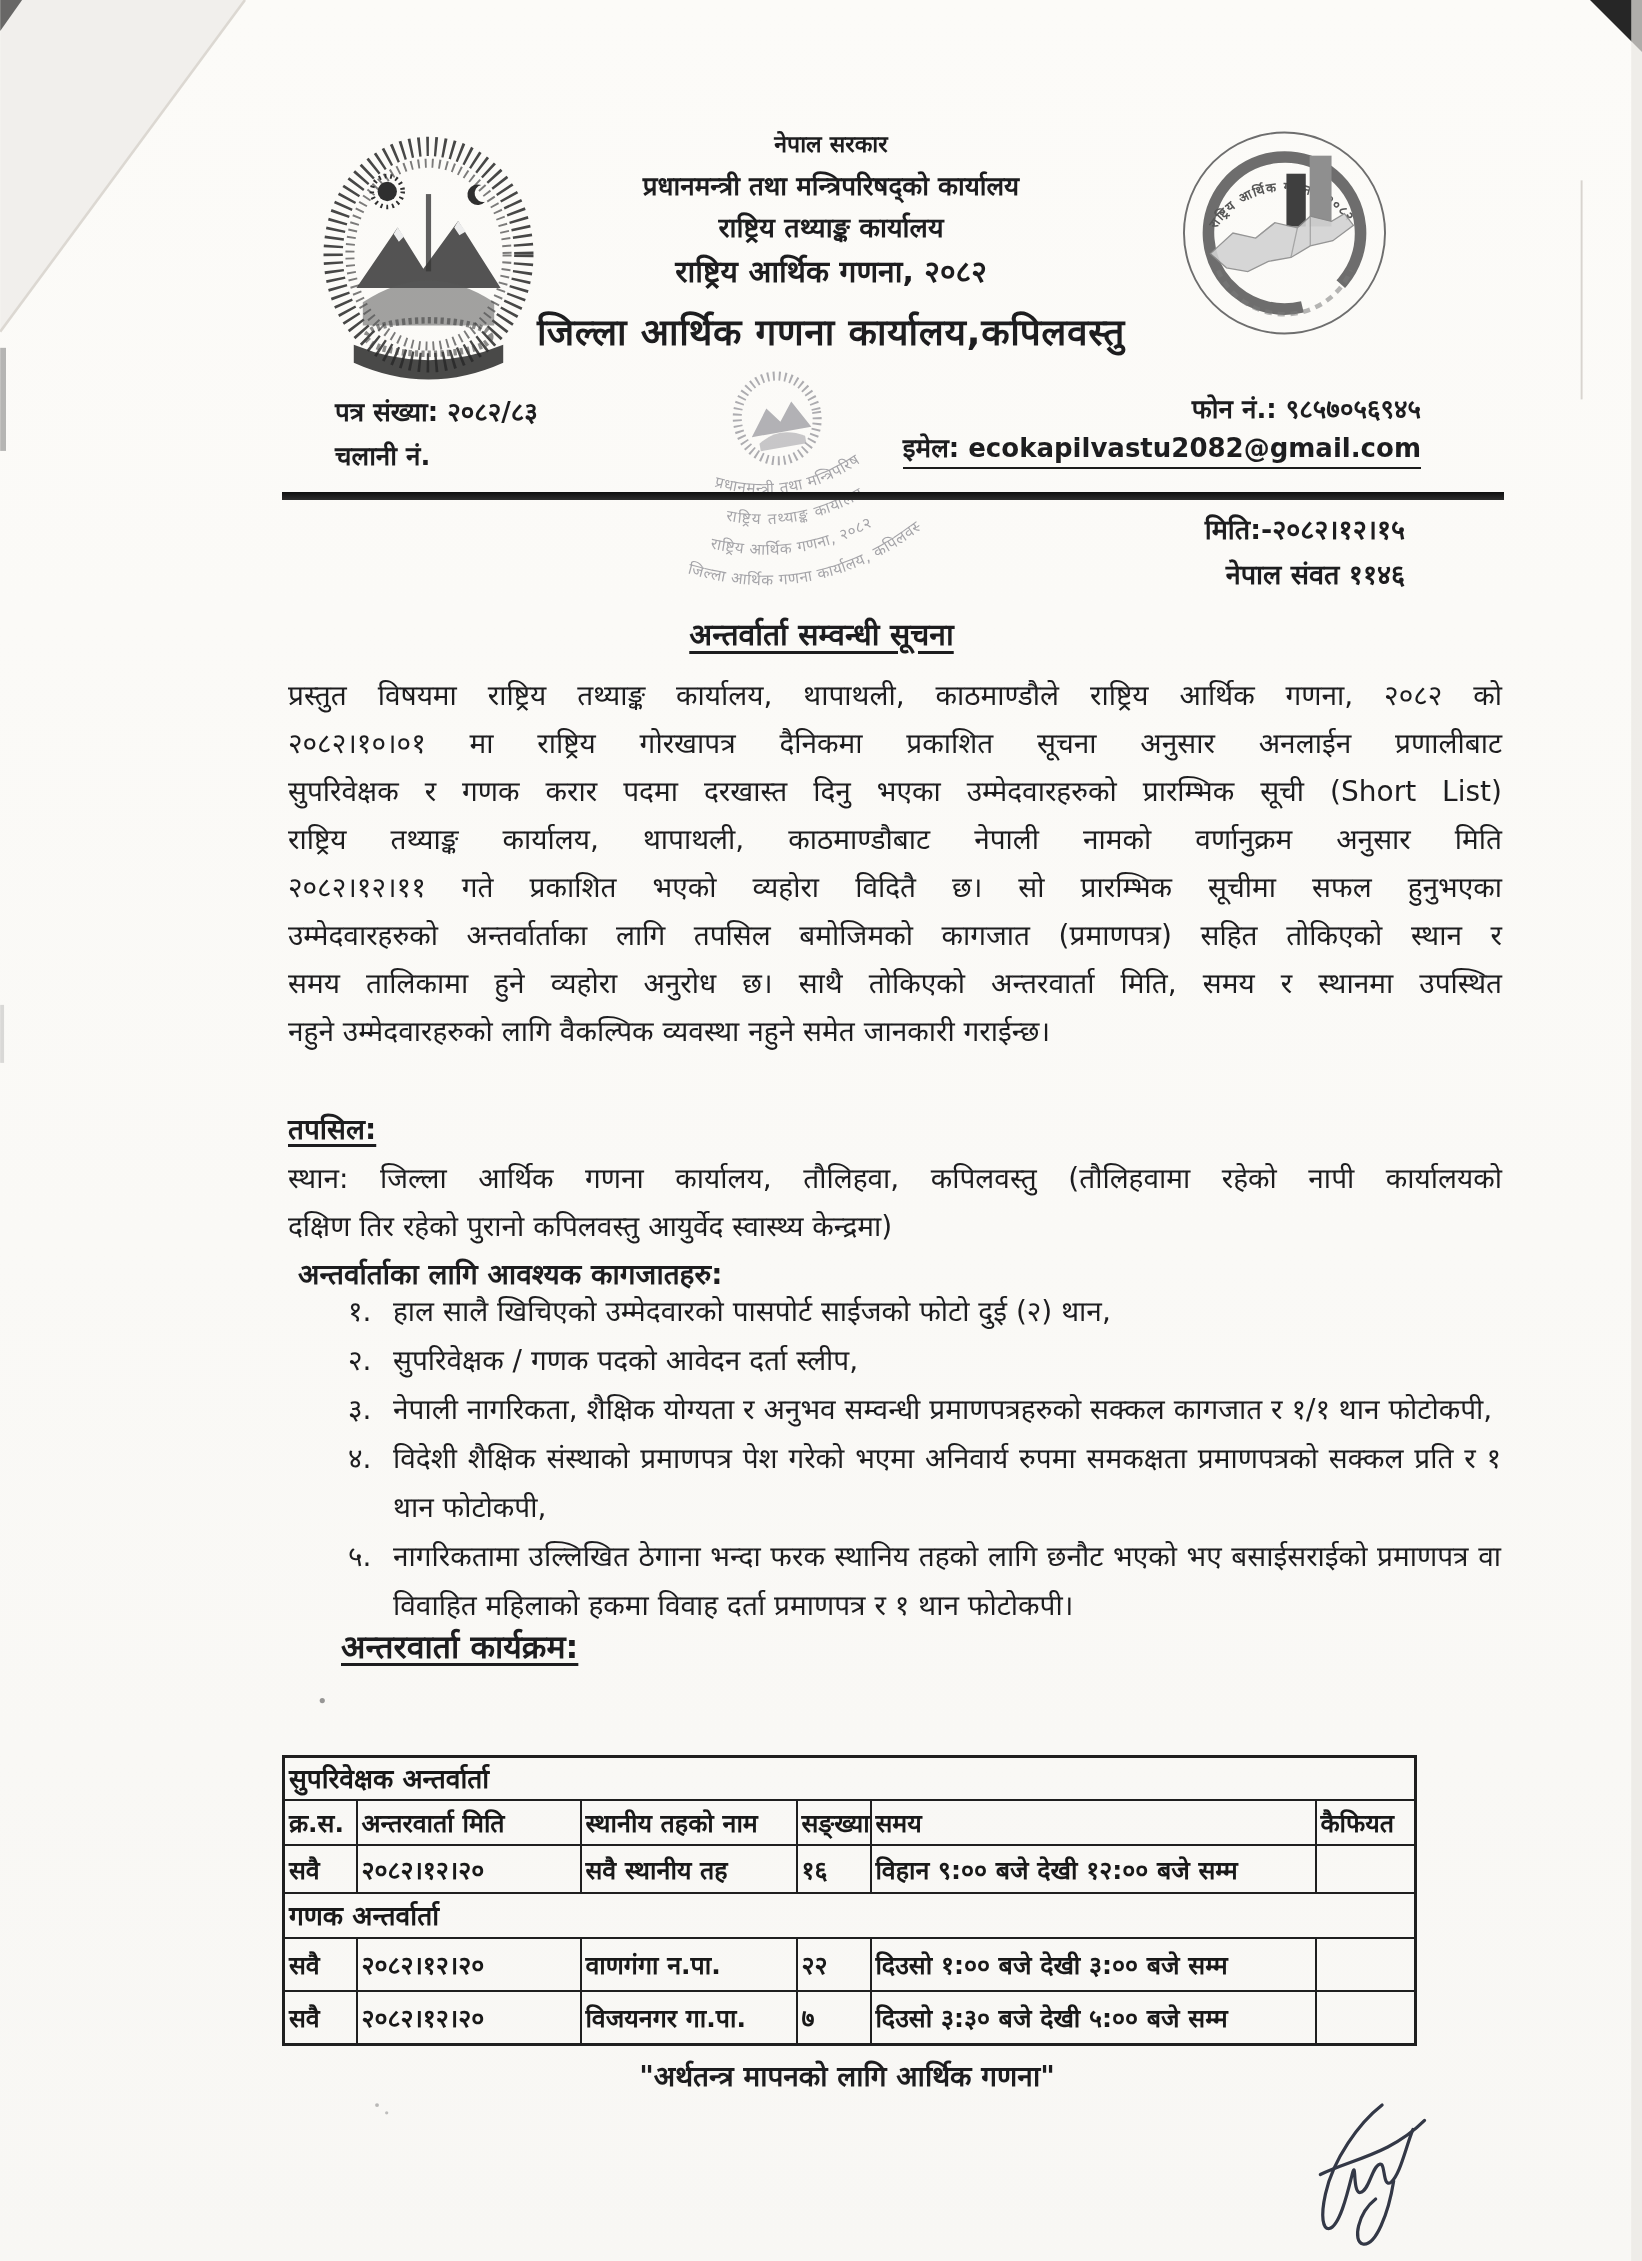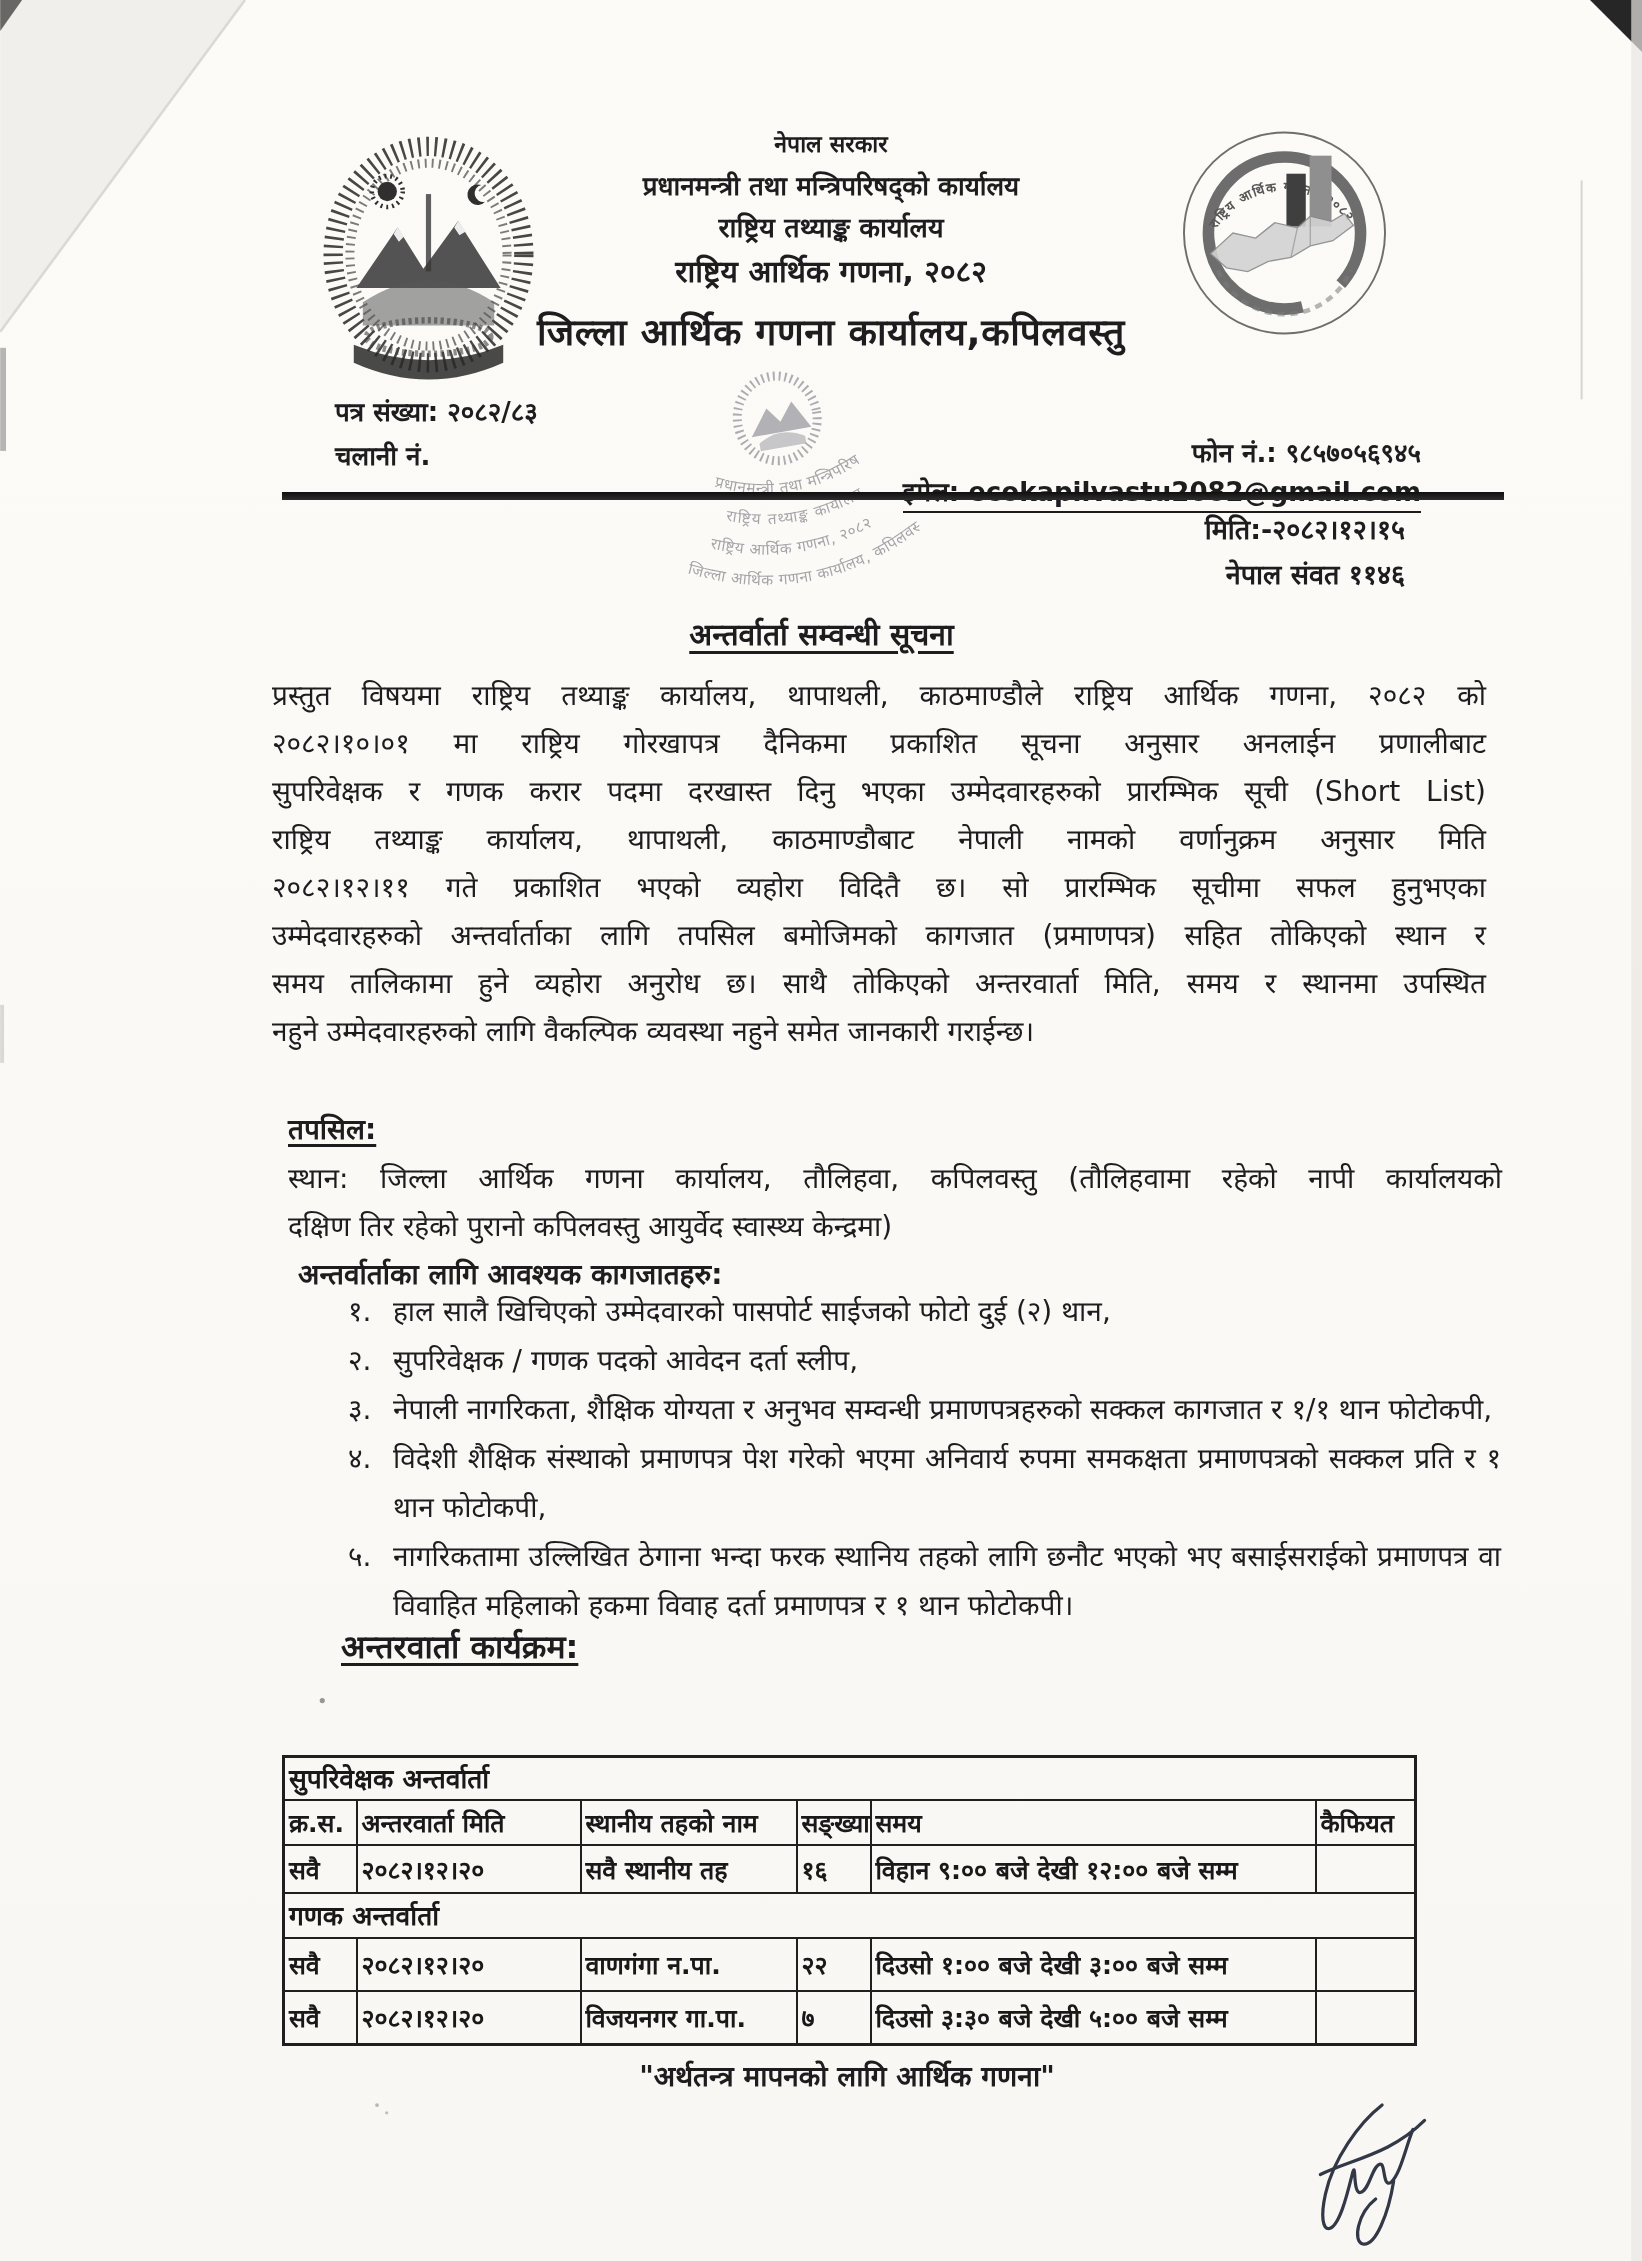--- a/index.html
+++ b/index.html
@@ -12,29 +12,29 @@
   
   .header-block{left:509px;top:129px;width:644px;text-align:center;}
   .h-line1{font-size:23px;font-weight:600;line-height:31px;}
   .h-line2{font-size:26px;font-weight:600;line-height:33px;margin-top:9.7px;}
   .h-line3{font-size:27px;font-weight:600;line-height:33px;margin-top:8.4px;}
   .h-line4{font-size:30px;font-weight:700;line-height:36px;margin-top:10.3px;}
   .h-line5{font-size:37px;font-weight:700;line-height:49px;margin-top:17.4px;letter-spacing:0.6px;}
   
   .meta-left{left:335px;top:395px;font-size:26px;font-weight:600;line-height:35px;}
   .meta-left .m2{margin-top:9px;}
-  .meta-right{right:222px;top:392px;text-align:right;font-size:26px;font-weight:600;line-height:35px;margin-top:44px;}
+  .meta-right{right:222px;top:392px;text-align:right;font-size:26px;font-weight:600;line-height:35px;}
   .email-line{margin-top:3.9px;border-bottom:2.6px solid #1c1c1c;padding-bottom:1.3px;display:inline-block;text-align:center;}
   .rule{left:282px;top:492px;width:1222px;height:7.7px;background:linear-gradient(180deg,#0f0f0f,#2e2e2e);z-index:5;}
   .date-block{right:238px;top:512px;text-align:right;font-size:27px;font-weight:600;line-height:36px;z-index:6;}
   .date-block .d2{margin-top:9px;}
   
   .doc-title{left:0;top:613px;width:1643px;text-align:center;font-size:30px;font-weight:700;z-index:6;}
   .doc-title span{text-decoration:underline;text-decoration-thickness:2.6px;text-underline-offset:6.4px;}
-  .para{left:272px;top:672px;width:1214px;font-size:28px;font-weight:500;}
+  .para{left:288px;top:672px;width:1214px;font-size:28px;font-weight:500;}
   .para .ln{height:48px;line-height:48px;white-space:nowrap;}
   .jline{text-align:justify;text-align-last:justify;white-space:normal !important;}
   .tapasil{left:288px;top:1109px;font-size:28px;font-weight:700;text-decoration:underline;text-decoration-thickness:2.6px;text-underline-offset:5.2px;}
   .location{left:288px;top:1155px;width:1214px;font-size:28px;font-weight:500;}
   .location .ln{height:48px;line-height:48px;white-space:nowrap;}
   .docs-heading{left:298px;top:1254px;font-size:28px;font-weight:700;}
   .docs{left:348px;top:1287px;width:1153px;font-size:28px;font-weight:500;line-height:49px;}
   .doc-item{display:flex;margin:0;}
   .doc-item .marker{flex:0 0 45px;}
   .doc-item .txt{flex:1;text-align:justify;}

